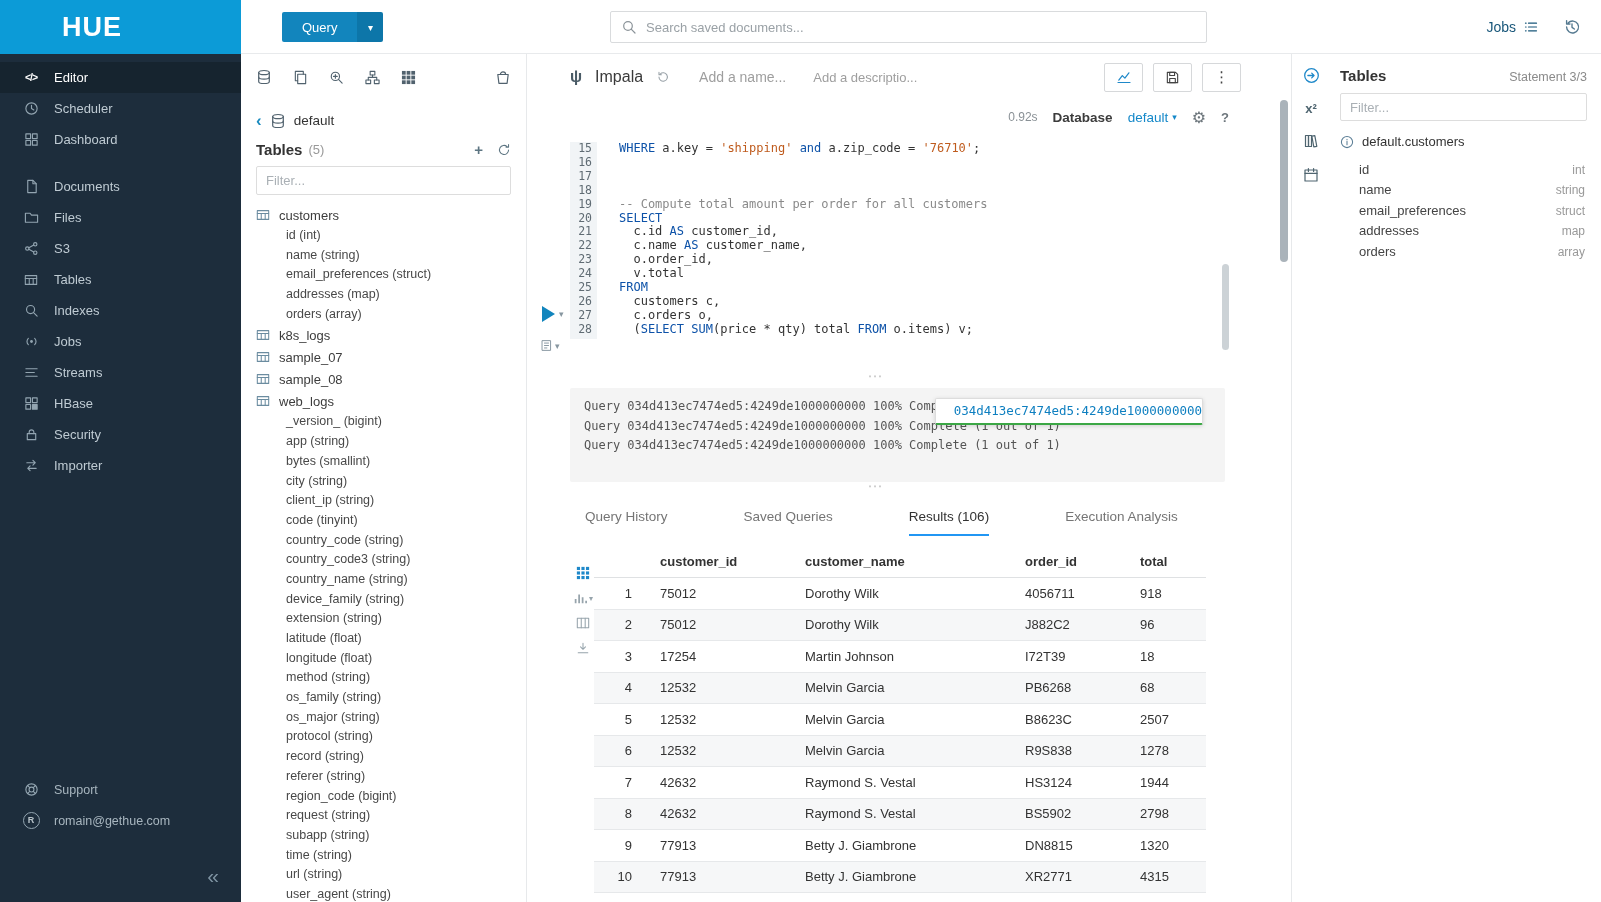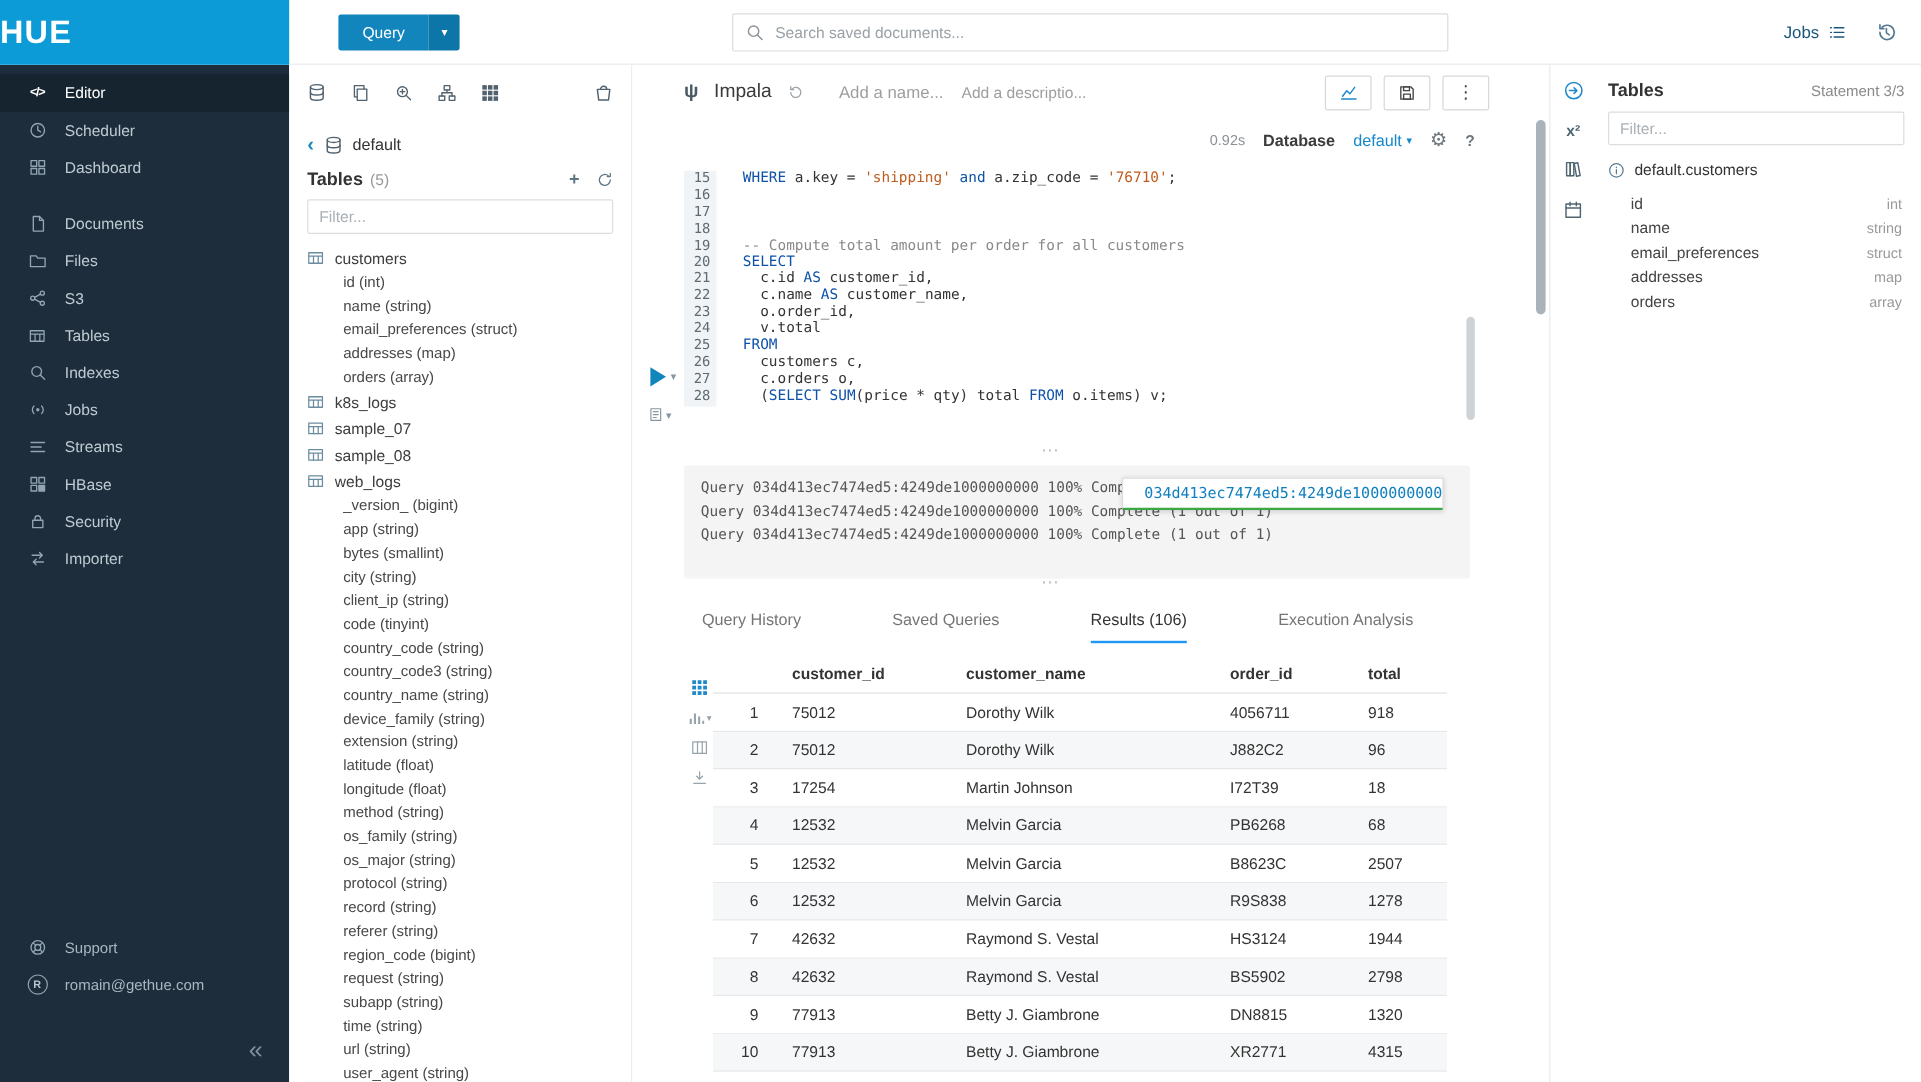--- a/index.html
+++ b/index.html
@@ -5,21 +5,21 @@
 *{margin:0;padding:0;box-sizing:border-box}
 html,body{width:1601px;height:902px;overflow:hidden;background:#fff;
   font-family:"Liberation Sans",sans-serif;font-size:13px;color:#333}
 .icon{display:inline-flex;align-items:center;justify-content:center;line-height:1}
 .push{margin-left:auto}
 
 
 .topbar{position:absolute;left:0;top:0;right:0;height:54px;background:#fff;z-index:5}
 .topbar::after{content:'';position:absolute;left:241px;right:0;bottom:0;height:1px;background:#e8eaec}
 .logo{position:absolute;left:0;top:0;width:241px;height:54px;background:#0c9bd7;color:#fff;
-  font-size:27px;font-weight:700;line-height:54px;letter-spacing:1px;cursor:pointer}
+  font-size:27px;font-weight:700;line-height:54px;padding-left:62px;letter-spacing:1px;cursor:pointer}
 .qbtn{position:absolute;left:282px;top:12px;height:30px;display:flex}
 .qb-main{background:#1285bd;color:#fff;border:none;padding:0 20px;font-size:13px;
   border-radius:2px 0 0 2px;cursor:pointer;font-family:inherit}
 .qb-caret{background:#0d76a9;color:#fff;border:none;width:26px;border-radius:0 2px 2px 0;cursor:pointer;font-size:10px}
 .search{position:absolute;left:610px;top:11px;width:597px;height:32px;border:1px solid #d9dbdd;
   border-radius:2px;display:flex;align-items:center;padding:0 10px;gap:9px;color:#8b9399}
 .search input{border:none;outline:none;flex:1;font-size:13px;color:#333;font-family:inherit}
 .search input::placeholder{color:#9aa1a6}
 .tb-right{position:absolute;right:20px;top:0;height:54px;display:flex;align-items:center;gap:24px}
 .jobs{display:flex;align-items:center;gap:7px;color:#19577a;font-size:14px;cursor:pointer}
@@ -62,21 +62,21 @@
 .tree-col{height:19.7px;line-height:19.7px;padding-left:30px;color:#484848;font-size:12.5px;cursor:pointer;white-space:nowrap}
 
 
 .main{position:absolute;left:527px;top:54px;width:764px;bottom:0;background:#fff}
 .main-hd{height:46px;display:flex;align-items:center;padding-left:43px;gap:13px}
 .impala-glyph{font-size:16px;font-weight:bold;color:#4a5b66}
 .engine{font-size:16px;color:#3a3a3a}
 .hdhist{color:#9aa3a9;cursor:pointer}
 .ph{color:#9e9e9e;cursor:text}
 .ph.name{font-size:14px;margin-left:16px}
-.ph.desc{font-size:13px;margin-left:2px}
+.ph.desc{font-size:13px;margin-left:14px}
 .hd-btns{margin-left:auto;margin-right:50px;display:flex;gap:10px}
 .hd-btn{width:39px;height:29px;border:1px solid #d6d8da;border-radius:2px;background:#fff;
   display:flex;align-items:center;justify-content:center;cursor:pointer;color:#444;font-size:15px}
 .hd-btn .chart-ic{color:#1e88c9}
 .toolbar{height:34px;display:flex;align-items:center;justify-content:flex-end;padding-right:62px;gap:15px}
 .dur{color:#8a9196;font-size:12px}
 .dblabel{color:#3c3c3c;font-weight:600;font-size:13.5px}
 .dbval{color:#1488c9;cursor:pointer;display:flex;align-items:center;gap:4px;font-size:13.5px}
 .caret{font-size:9px}
 .gear{color:#6d767c;font-size:16px;cursor:pointer}

